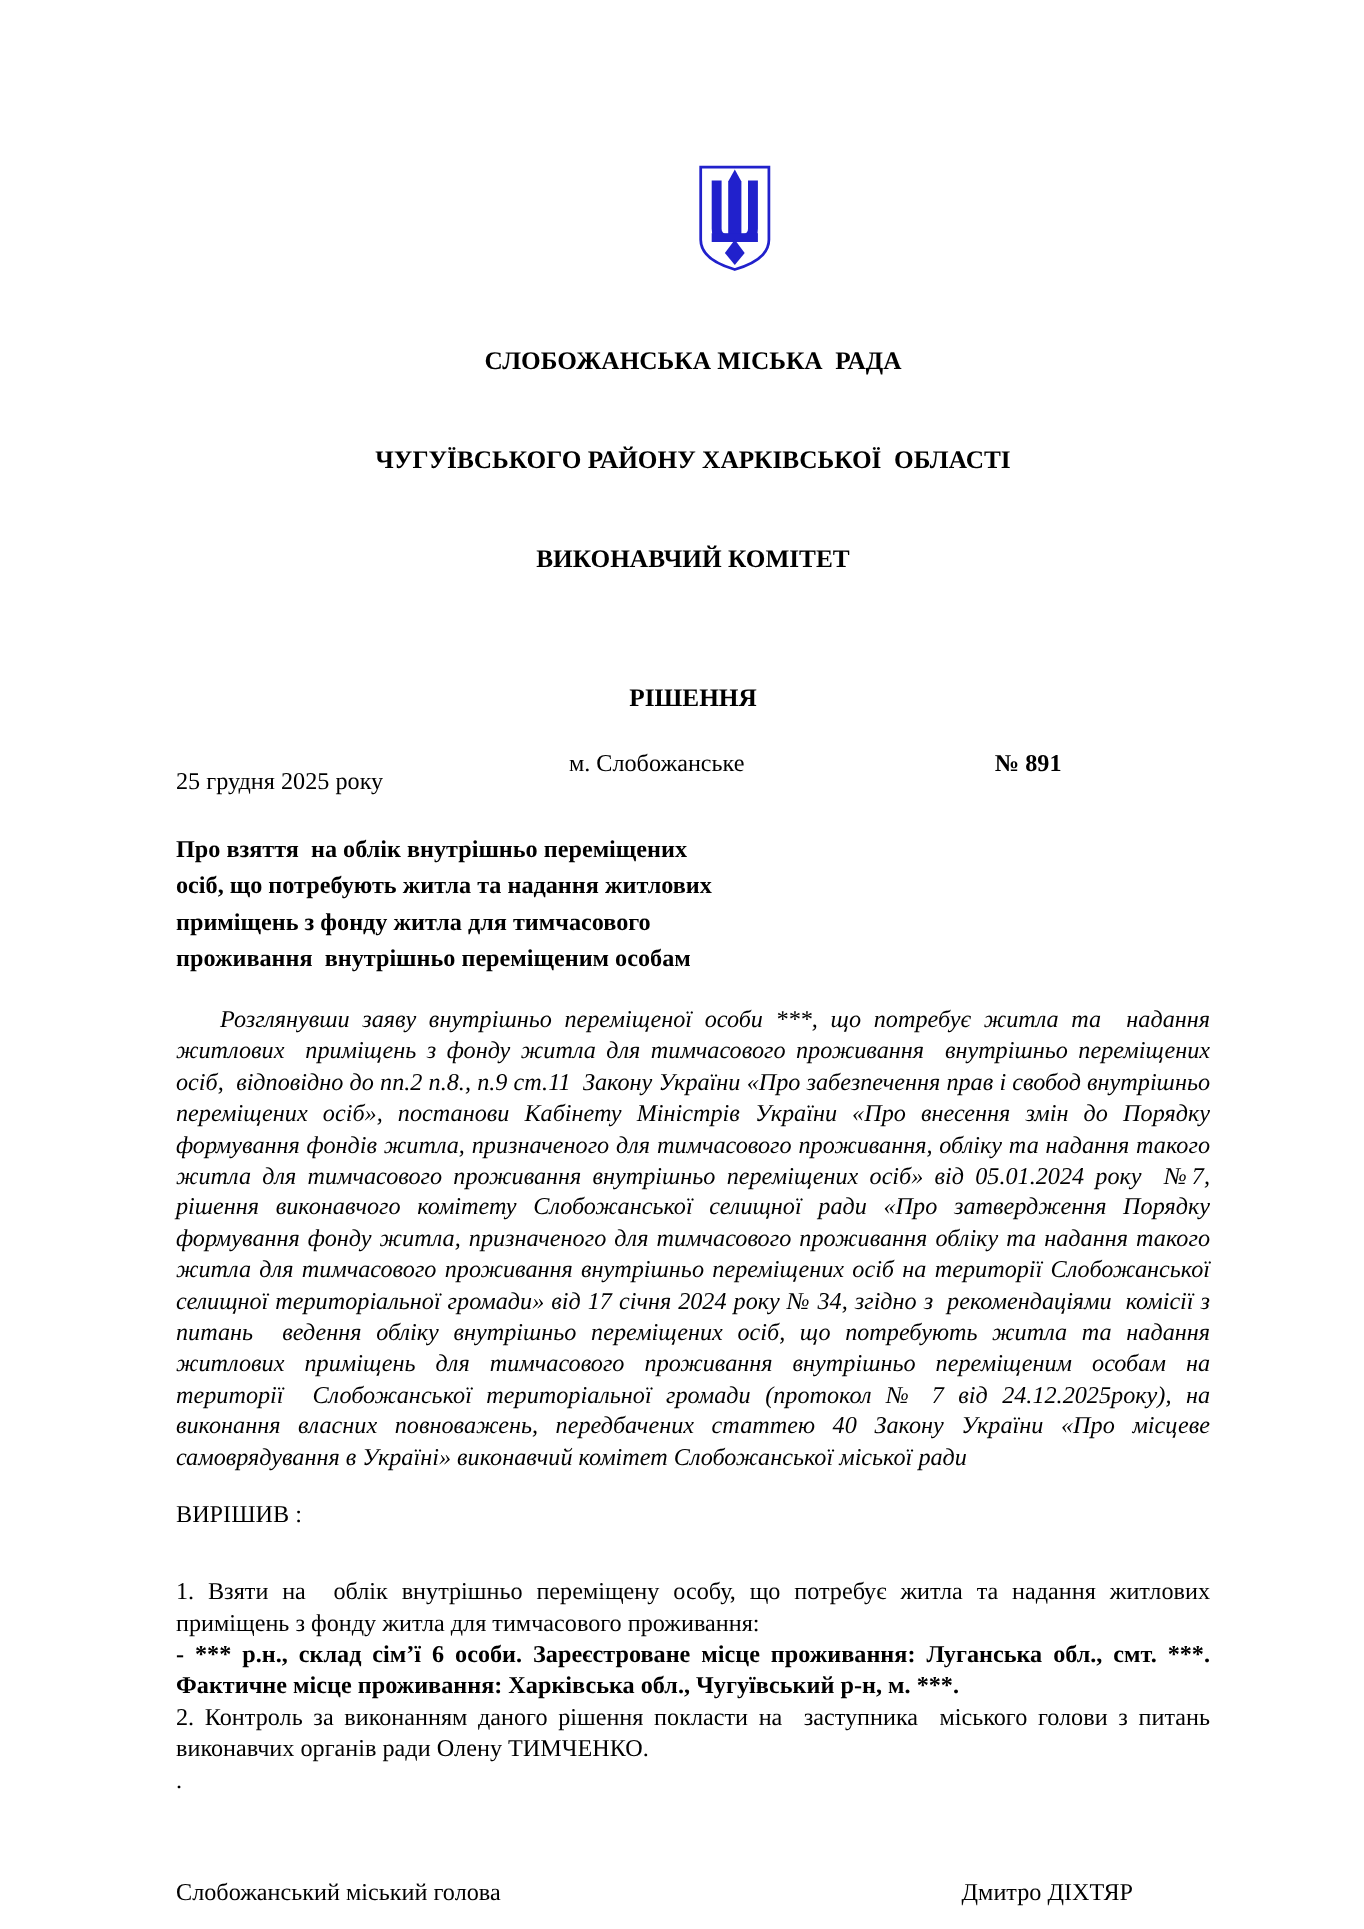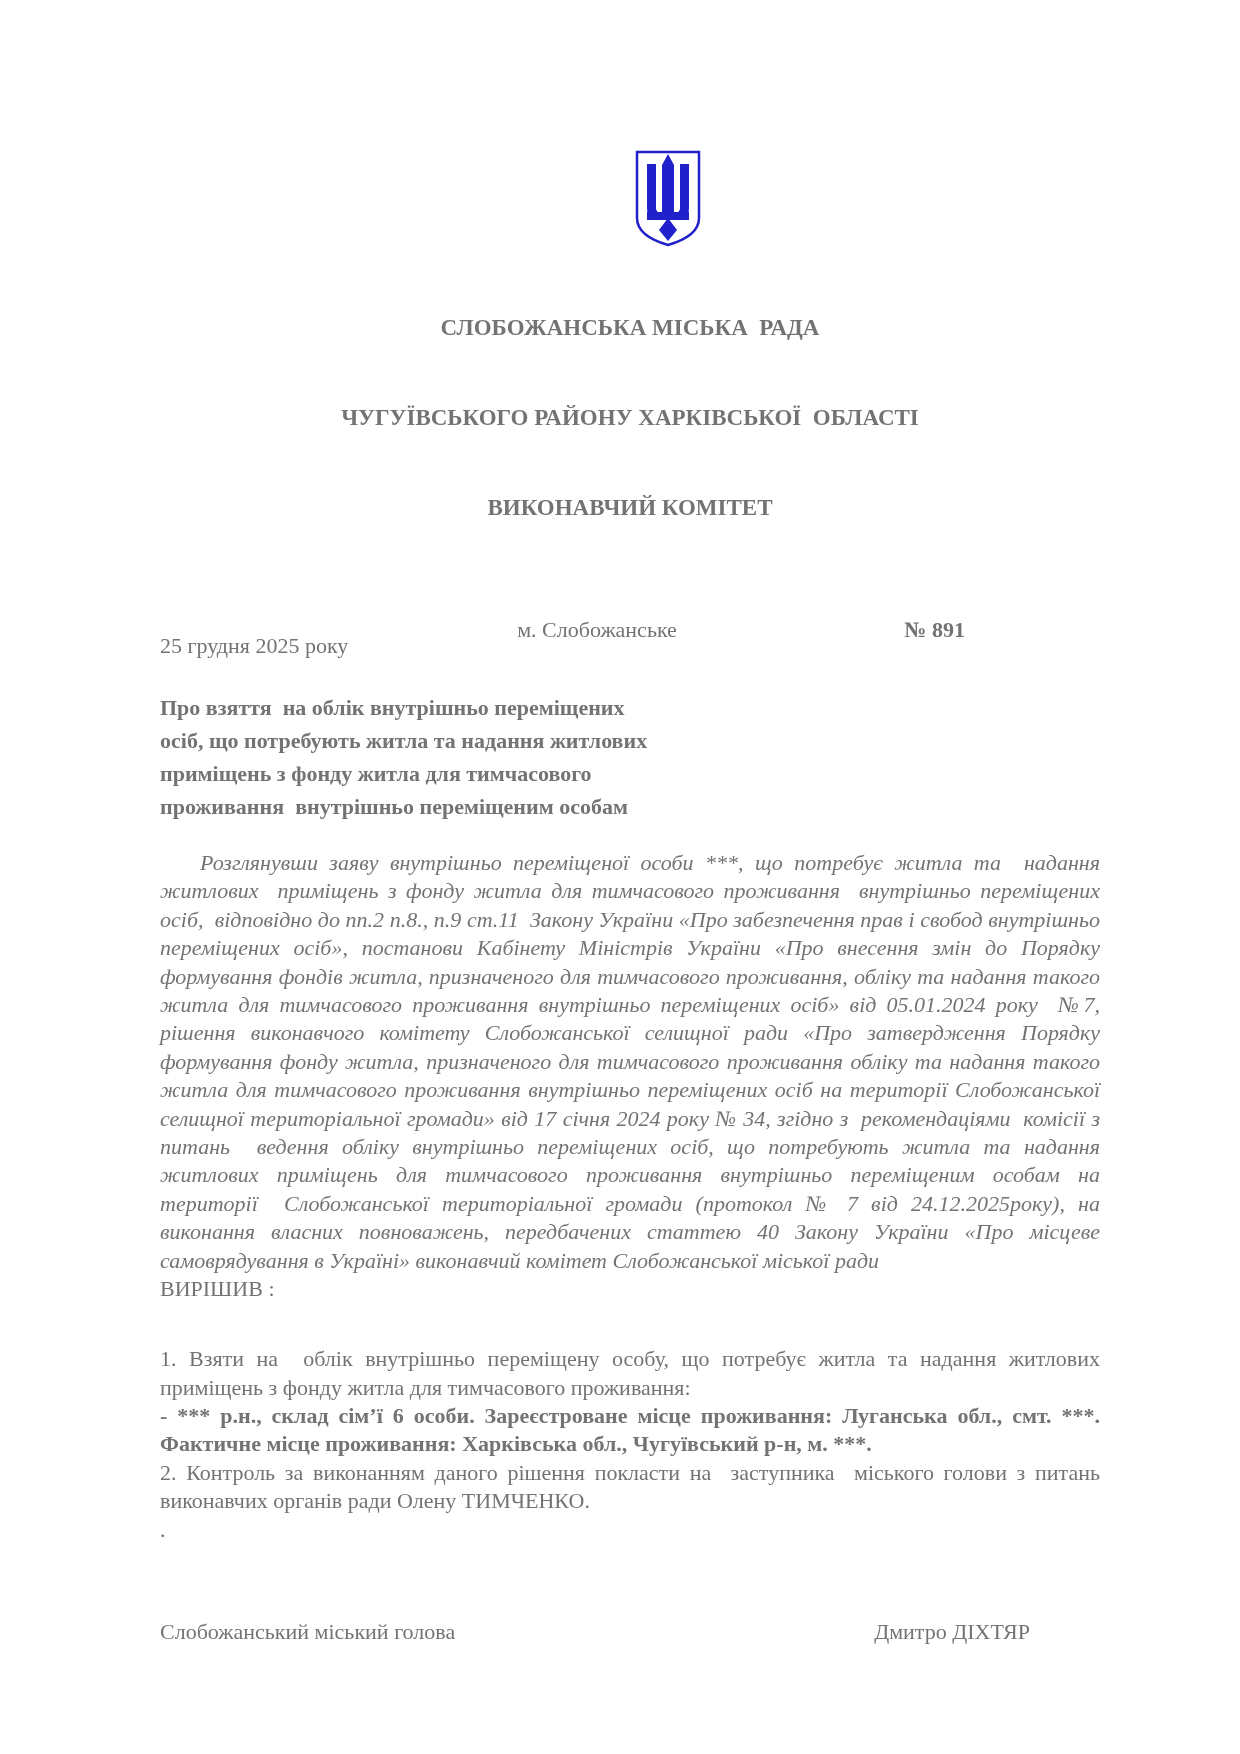--- a/index.html
+++ b/index.html
@@ -6,21 +6,21 @@
     margin: 0;
     padding: 0;
     background: #ffffff;
   }
   .page {
     position: relative;
     width: 1240px;
     height: 1754px;
     background: #ffffff;
     font-family: "Liberation Serif", "DejaVu Serif", serif;
-    color: #737373;
+    color: #000000;
     box-sizing: border-box;
     padding-top: 150px;
     overflow: hidden;
   }
   .content {
     padding-left: 160px;
     padding-right: 140px;
   }
   .emblem-row {
     text-align: center;
@@ -65,20 +65,21 @@
   .body-par {
     margin: 26px 0 0 0;
     font-size: 22px;
     line-height: 28.4px;
     text-align: justify;
     text-indent: 40px;
     white-space: pre-wrap;
     font-style: italic;
   }
   .resolved {
+    margin-top: 24px;
     font-size: 22px;
     line-height: 28px;
   }
   .items {
     margin-top: 42px;
     font-size: 22px;
     line-height: 28.4px;
   }
   .items p {
     margin: 0;
@@ -118,20 +119,21 @@
   </div>
 
   <div class="content">
 
     <div class="org-header">
       <div>СЛОБОЖАНСЬКА МІСЬКА  РАДА</div>
       <div>ЧУГУЇВСЬКОГО РАЙОНУ ХАРКІВСЬКОЇ  ОБЛАСТІ</div>
       <div>ВИКОНАВЧИЙ КОМІТЕТ</div>
     </div>
 
+    <div class="doc-type">РІШЕННЯ</div>
 
     <div class="dateline">
       <span class="date">25 грудня 2025 року</span>
       <span class="place">м. Слобожанське</span>
       <span class="number">№ 891</span>
     </div>
 
     <div class="subject">Про взяття  на облік внутрішньо переміщених
 осіб, що потребують житла та надання житлових
 приміщень з фонду житла для тимчасового

